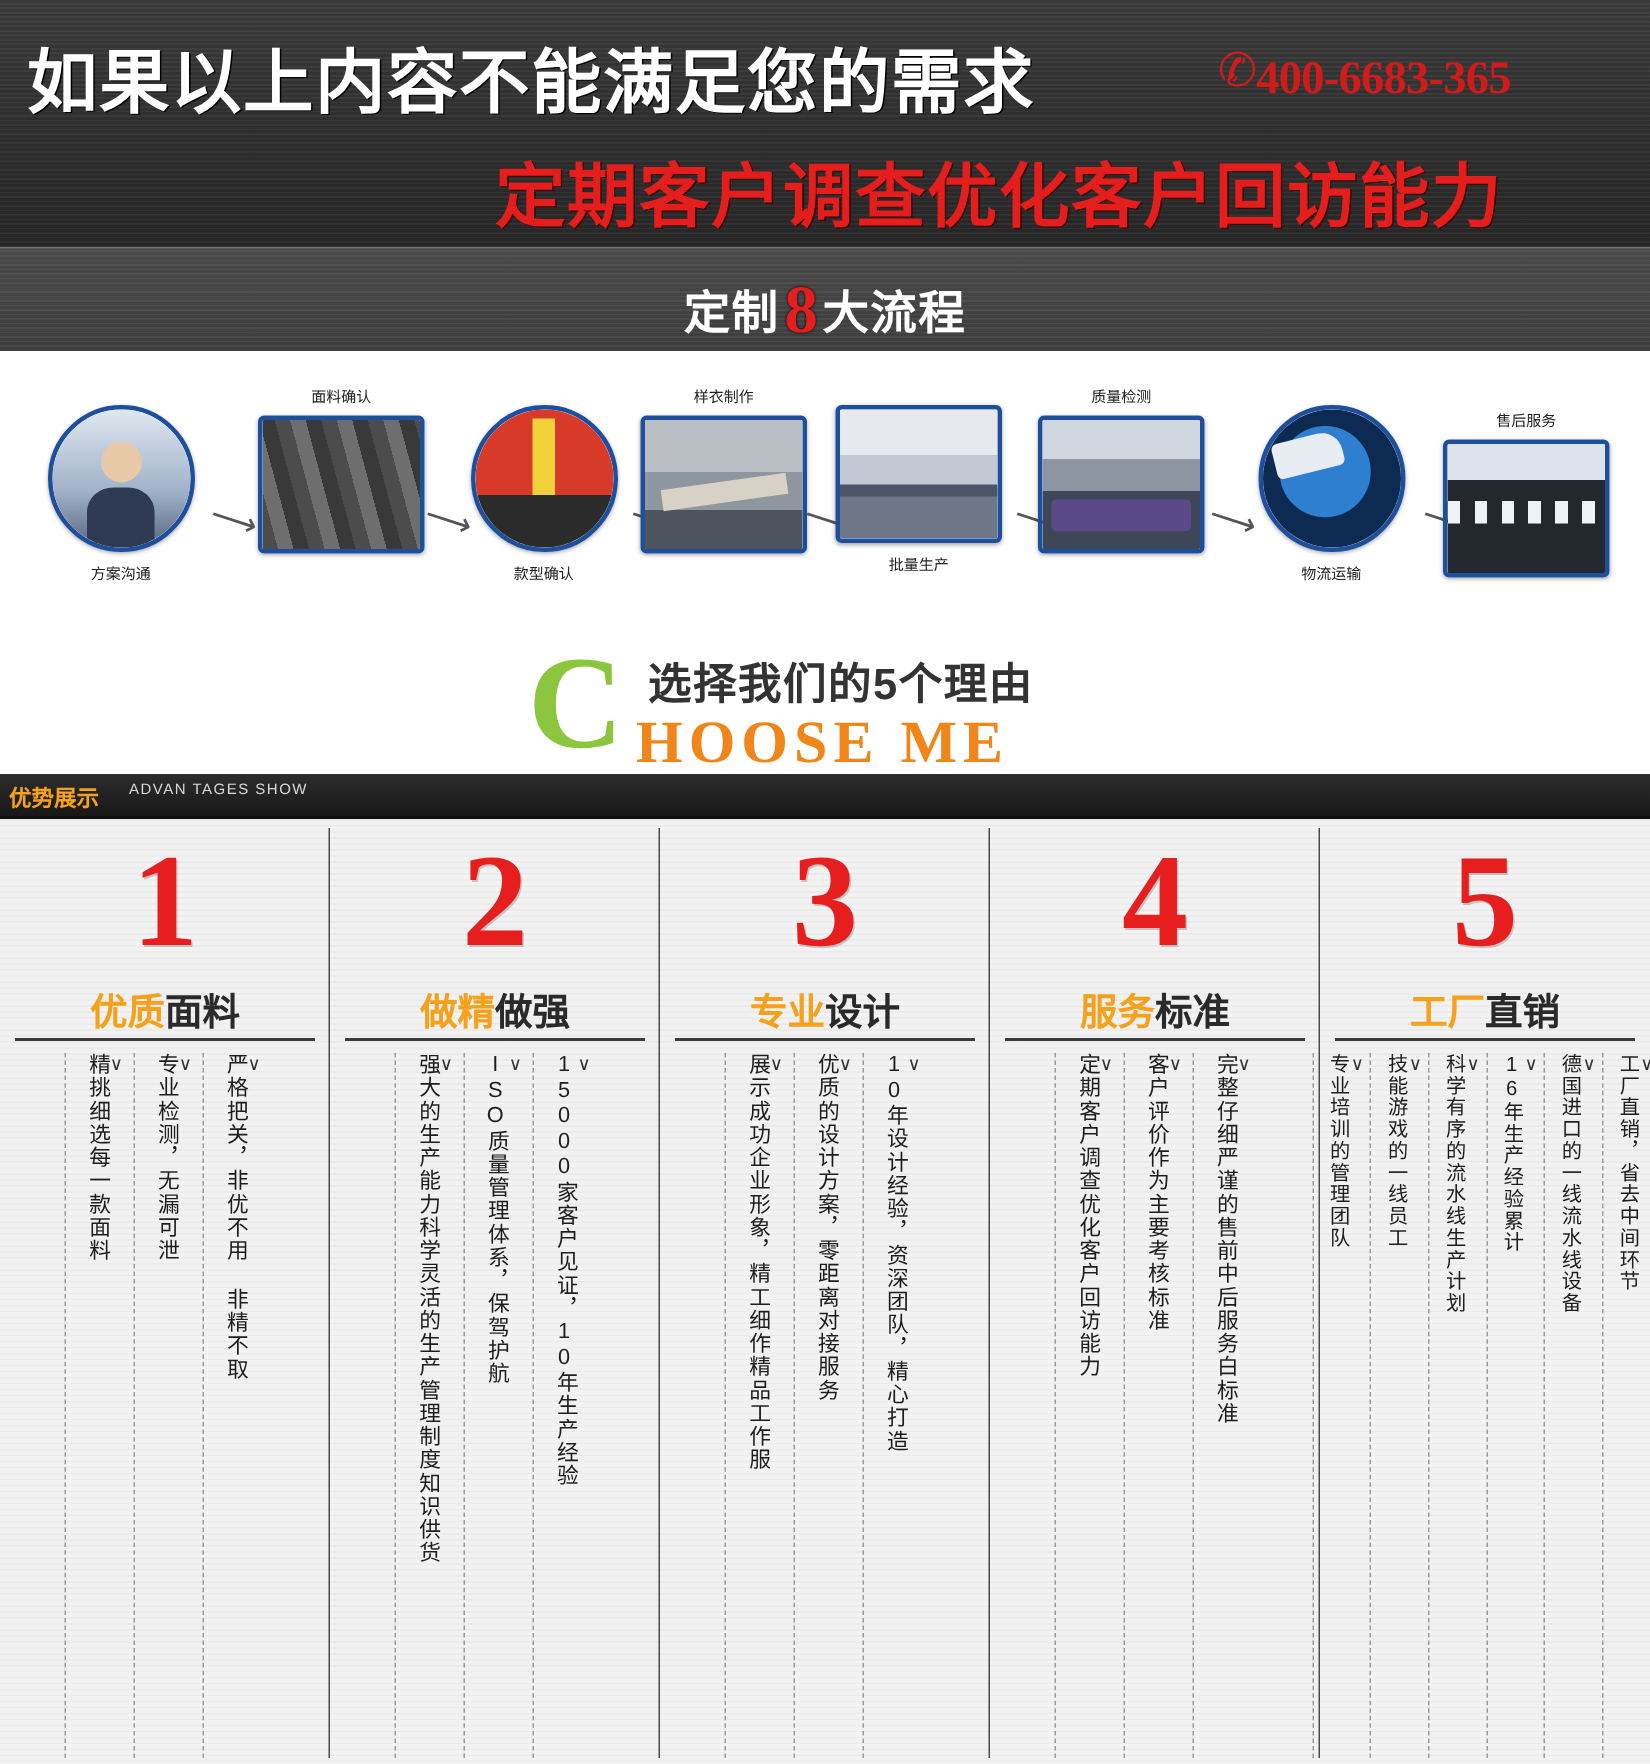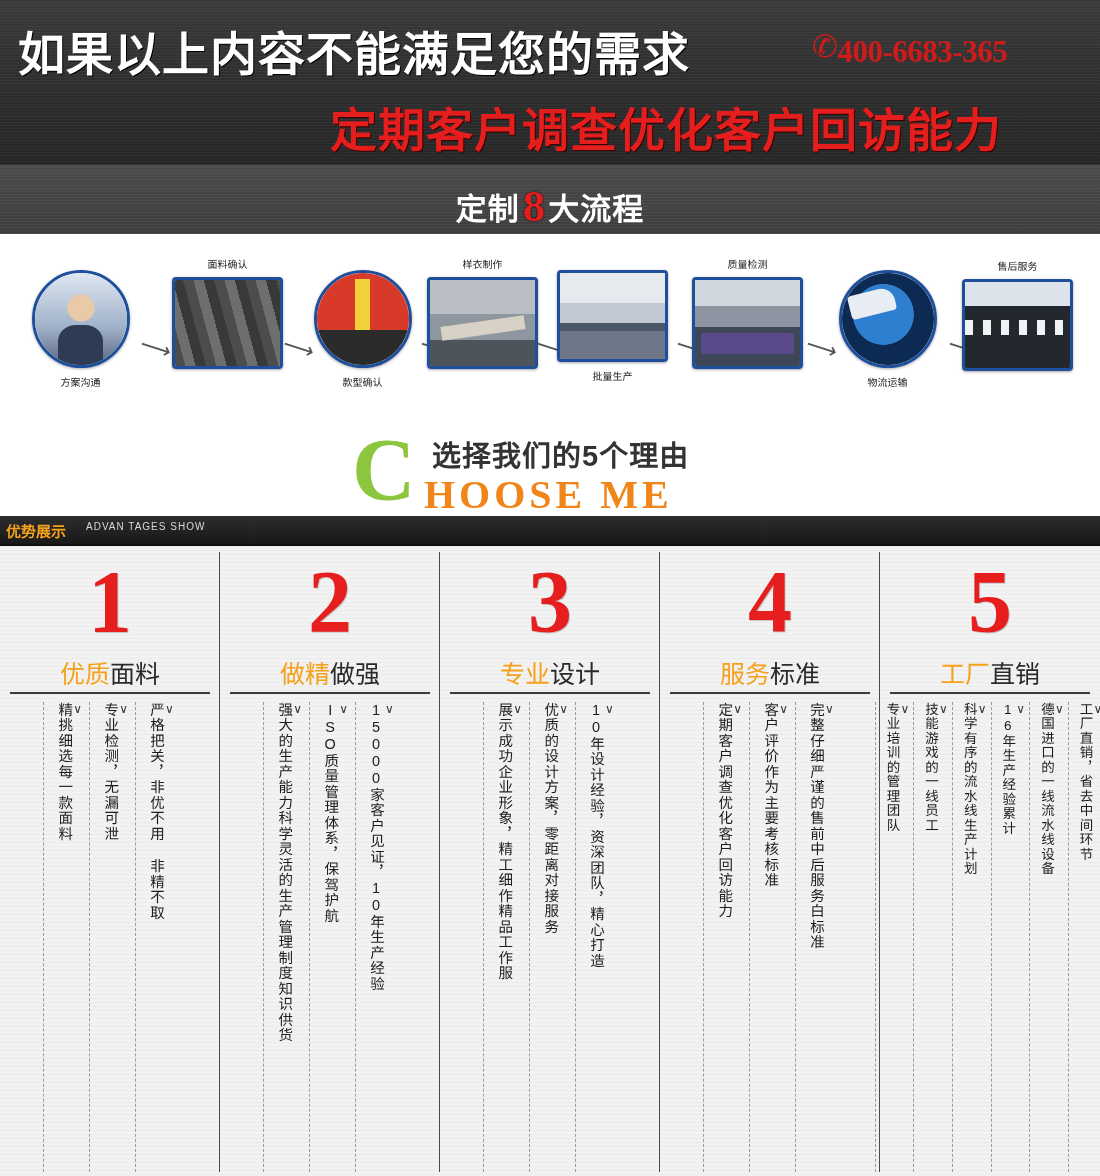--- a/index.html
+++ b/index.html
@@ -275,21 +275,21 @@
     color: #e61e1e;
     text-shadow: 1px 1px 0 rgba(0,0,0,.18);
   }
   .title {
     position: absolute;
     top: 108px;
     left: 0;
     width: 220px;
     text-align: center;
     font-size: 25px;
-    font-weight: normal;
+    font-weight: bold;
     white-space: nowrap;
   }
   .title .hl { color: #f5a11b; }
   .title .pl { color: #2a2a2a; }
   .rule {
     position: absolute;
     top: 146px;
     left: 10px;
     width: 200px;
     height: 2px;
@@ -400,21 +400,21 @@
     <div class="arrow" style="left:806px; top:100px;">⟶</div>
 
     <div class="step" style="left:825px; top:36px;">
       <div class="thumb">
           <div class="ph ph7"></div>
         </div>
       <div class="cap">物流运输</div>
     </div>
     <div class="arrow" style="left:948px; top:100px;">⟶</div>
 
-    <div class="step square capabove" style="left:955px; top:24px;">
+    <div class="step square capabove" style="left:955px; top:38px;">
       <div class="cap">售后服务</div>
       <div class="thumb">
           <div class="ph ph8"></div>
         </div>
     </div>
   </div>
 
   <div class="choose">
     <div class="choose-c">C</div>
     <div class="choose-cn">选择我们的5个理由</div>

